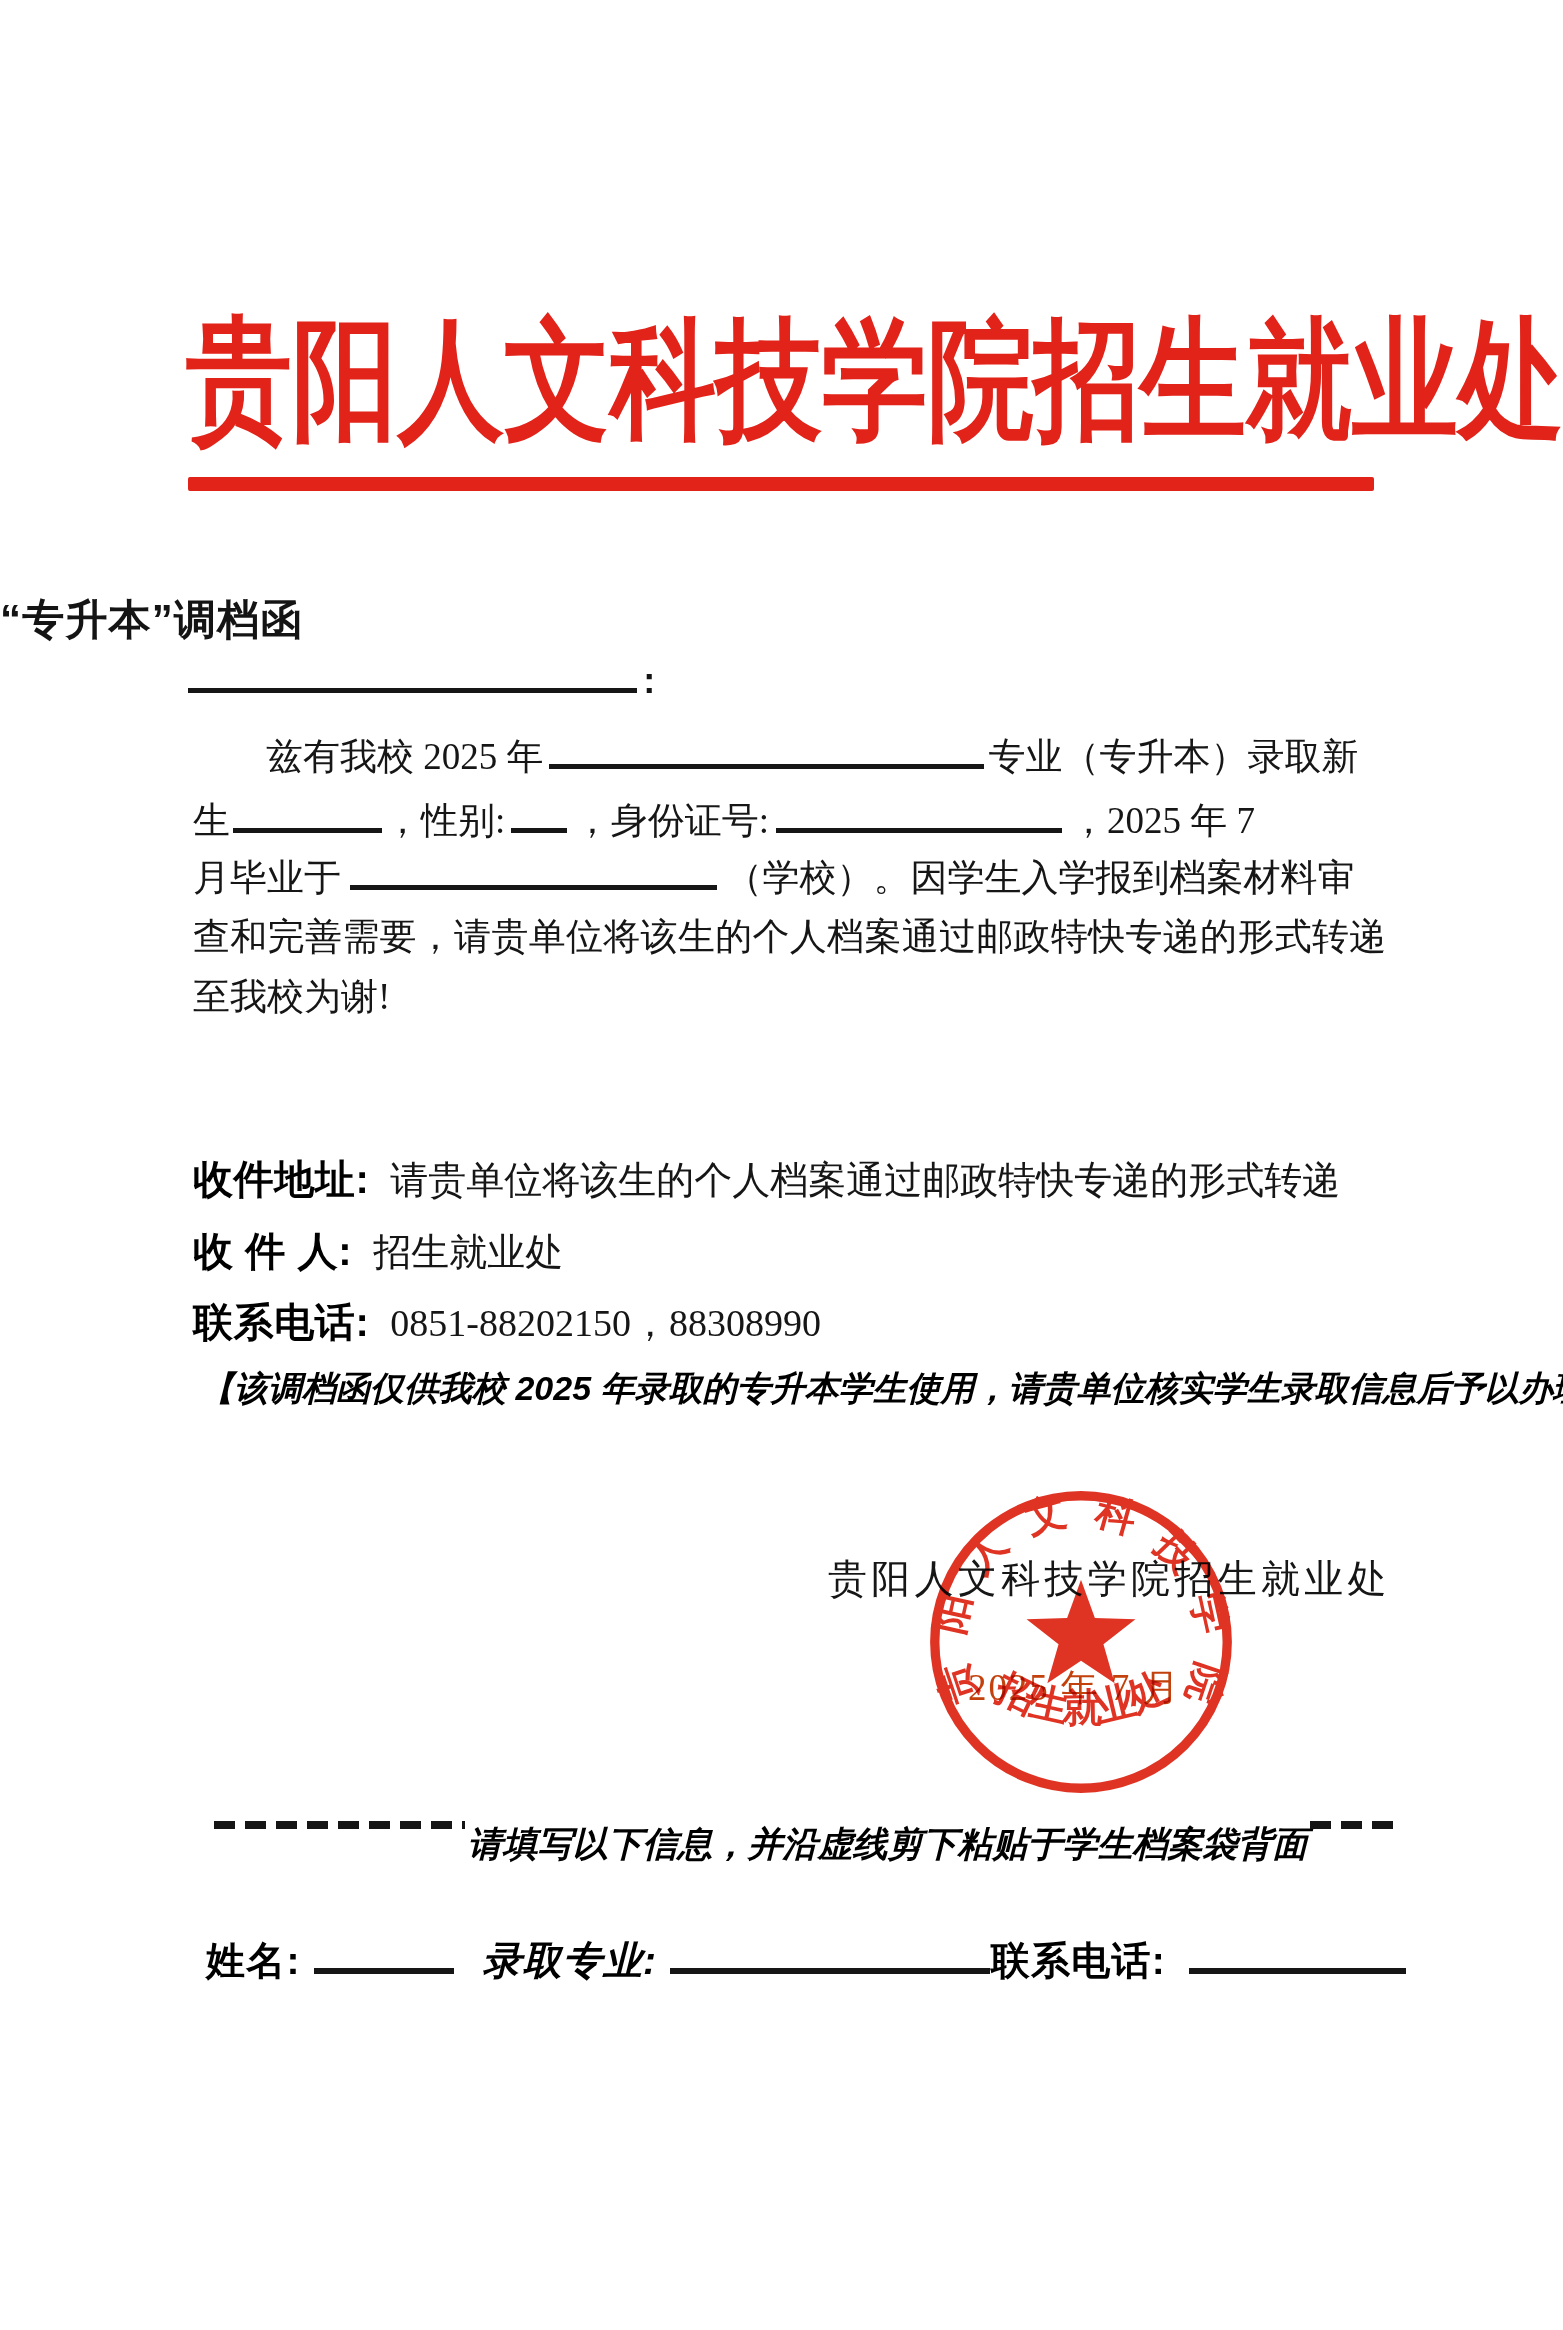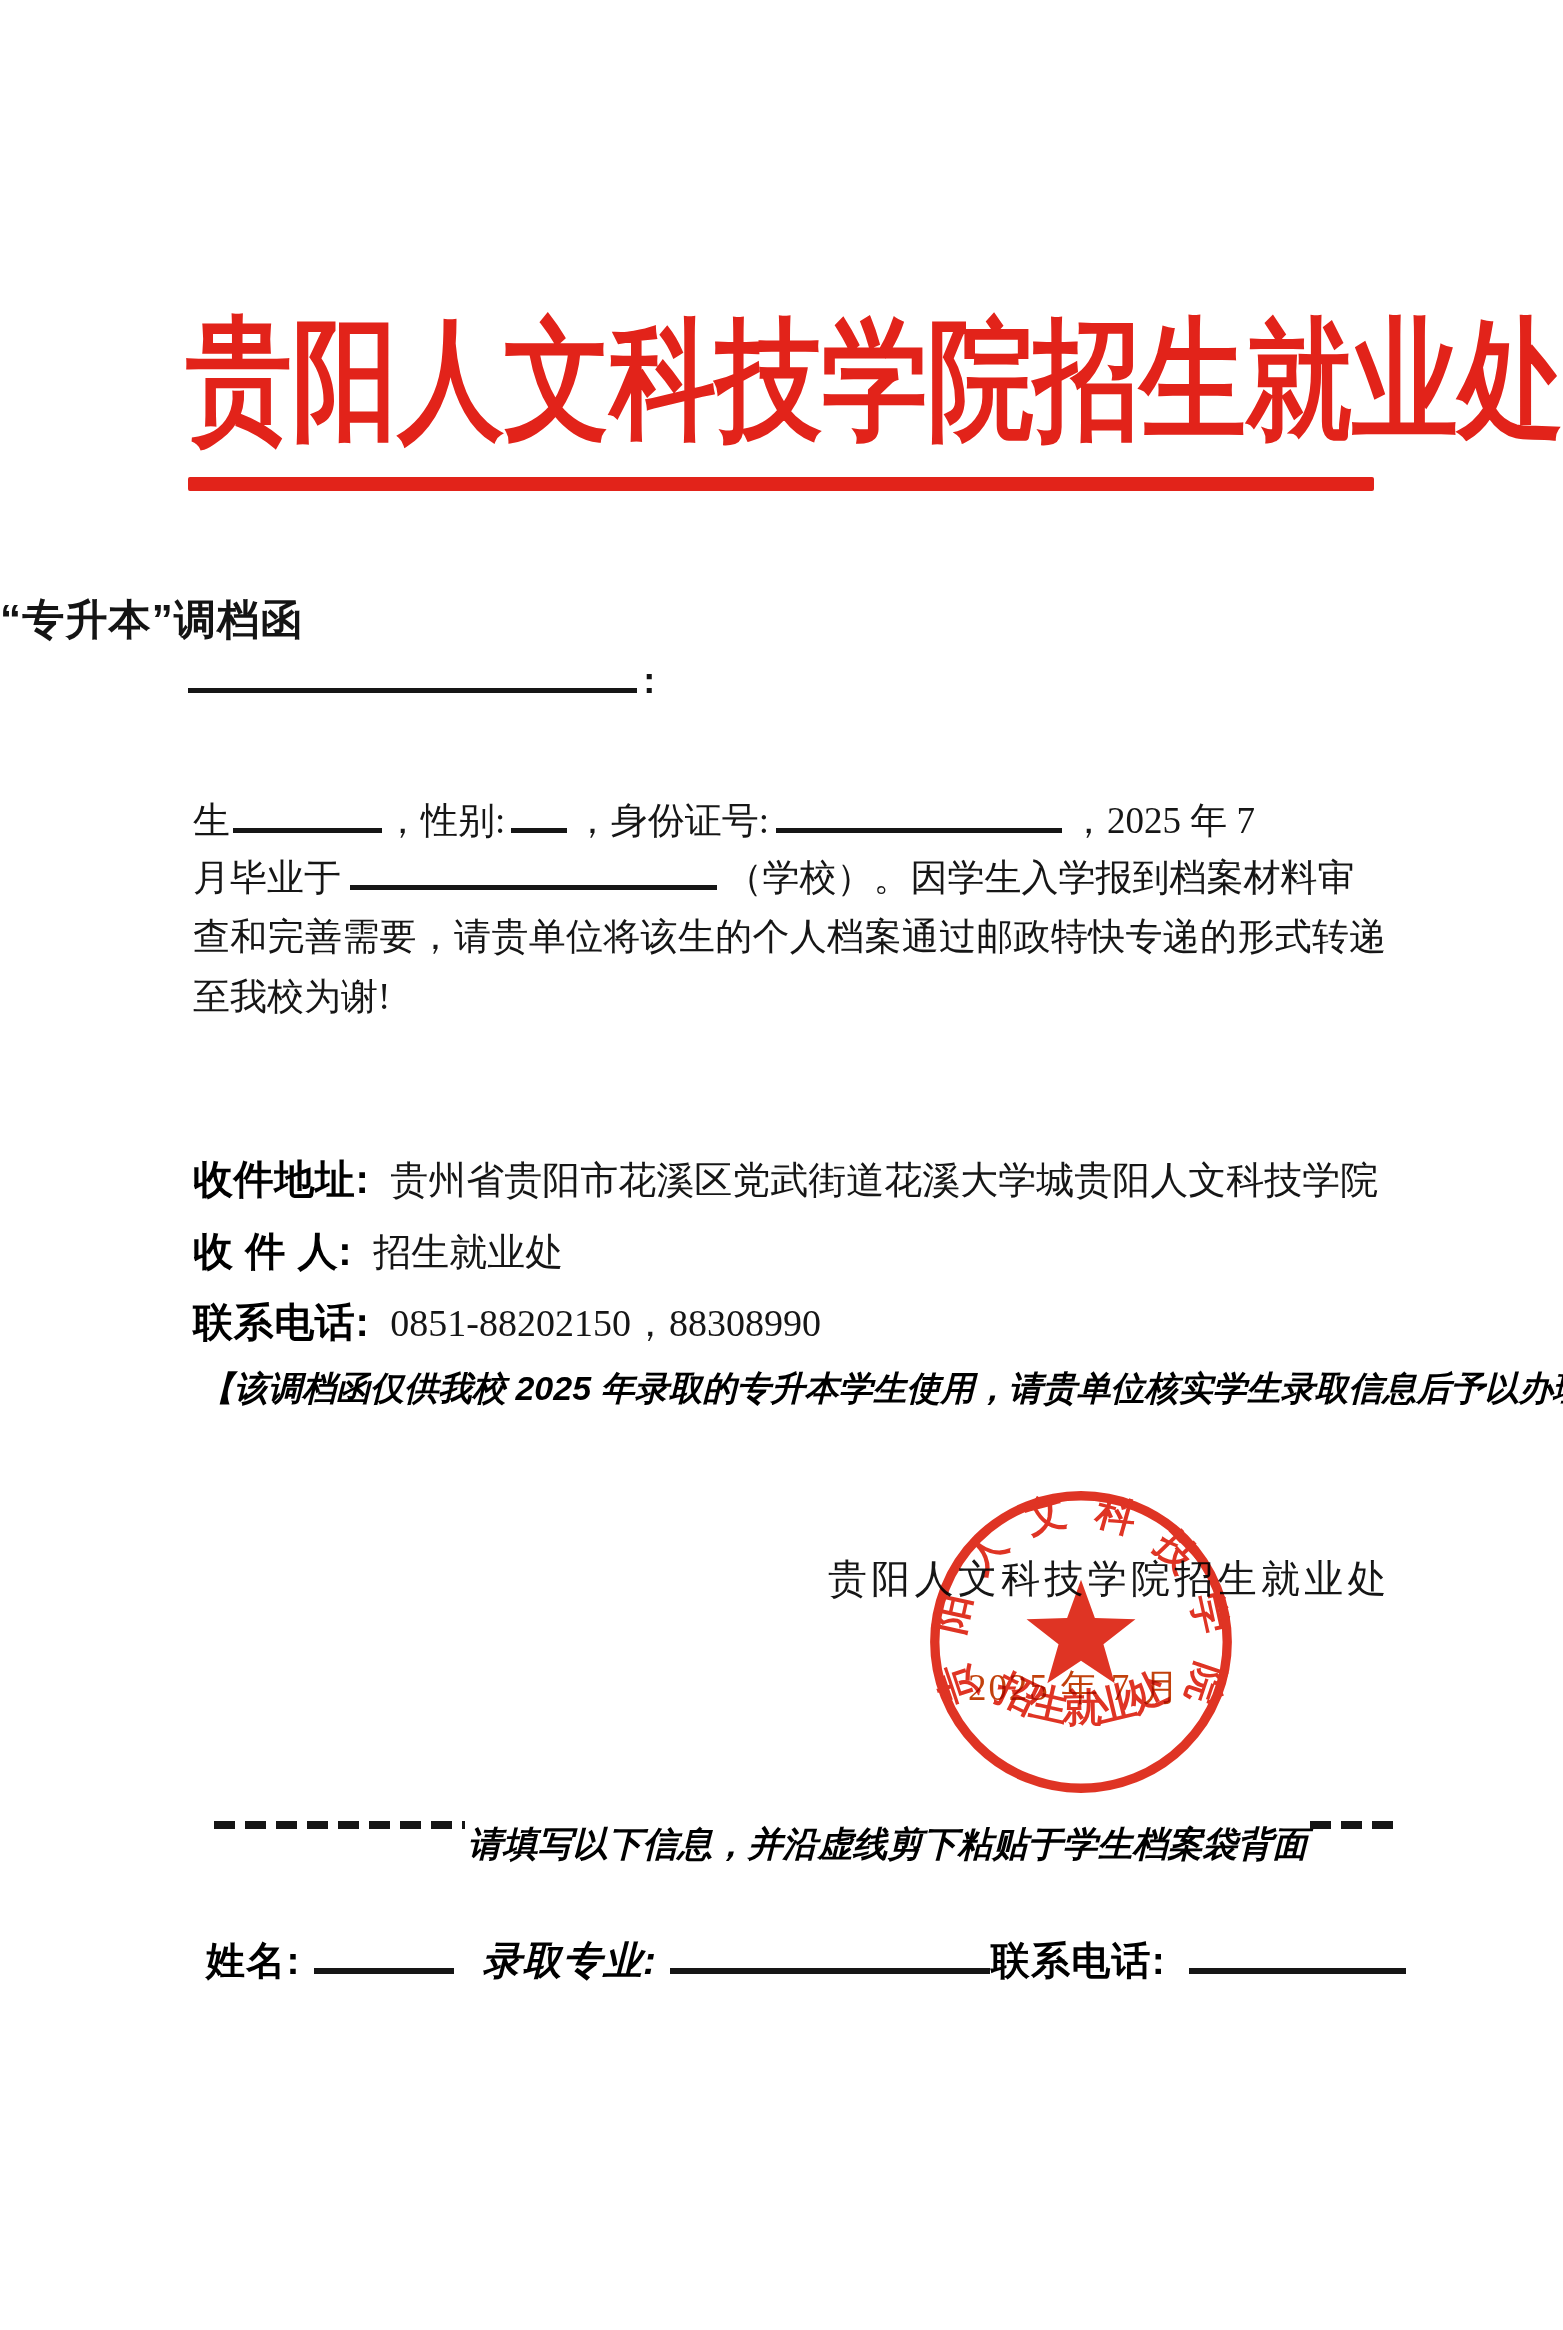--- a/index.html
+++ b/index.html
@@ -125,34 +125,37 @@
 
   <div class="red-title">贵阳人文科技学院招生就业处</div>
   <div class="red-rule"></div>
 
   <div class="doc-title">“专升本”调档函</div>
 
   <div class="salutation">
     <span class="blank b722"></span><span class="colon">:</span>
   </div>
 
+  <div class="bodyline l1">
+    <span>兹有我校 2025 年</span><span class="blank b700"></span><span>专业（专升本）录取新</span>
+  </div>
 
   <div class="bodyline l2">
     <span>生</span><span class="blank b240"></span><span>，</span><span>性别:</span><span class="blank b90"></span><span>，</span><span>身份证号:</span><span class="blank b460"></span><span>，</span><span>2025 年 7</span>
   </div>
 
   <div class="bodyline l3">
     <span>月毕业于</span><span class="blank b590"></span><span>（学校）。因学生入学报到档案材料审</span>
   </div>
 
   <div class="bodyline l4">查和完善需要，请贵单位将该生的个人档案通过邮政特快专递的形式转递</div>
   <div class="bodyline l5">至我校为谢!</div>
 
   <div class="contact-row c1">
-    <span class="contact-label">收件地址:</span><span class="contact-value">贵州省贵阳市花溪区党武街道花溪大学城贵阳人文科技学院</span>
+    <span class="contact-label">收件地址:</span><span class="contact-value">请贵单位将该生的个人档案通过邮政特快专递的形式转递</span>
   </div>
   <div class="contact-row c2">
     <span class="contact-label">收 件 人:</span><span class="contact-value">招生就业处</span>
   </div>
   <div class="contact-row c3">
     <span class="contact-label">联系电话:</span><span class="contact-value">0851-88202150，88308990</span>
   </div>
 
   <div class="notice">【该调档函仅供我校 2025 年录取的专升本学生使用，请贵单位核实学生录取信息后予以办理.】</div>
 

